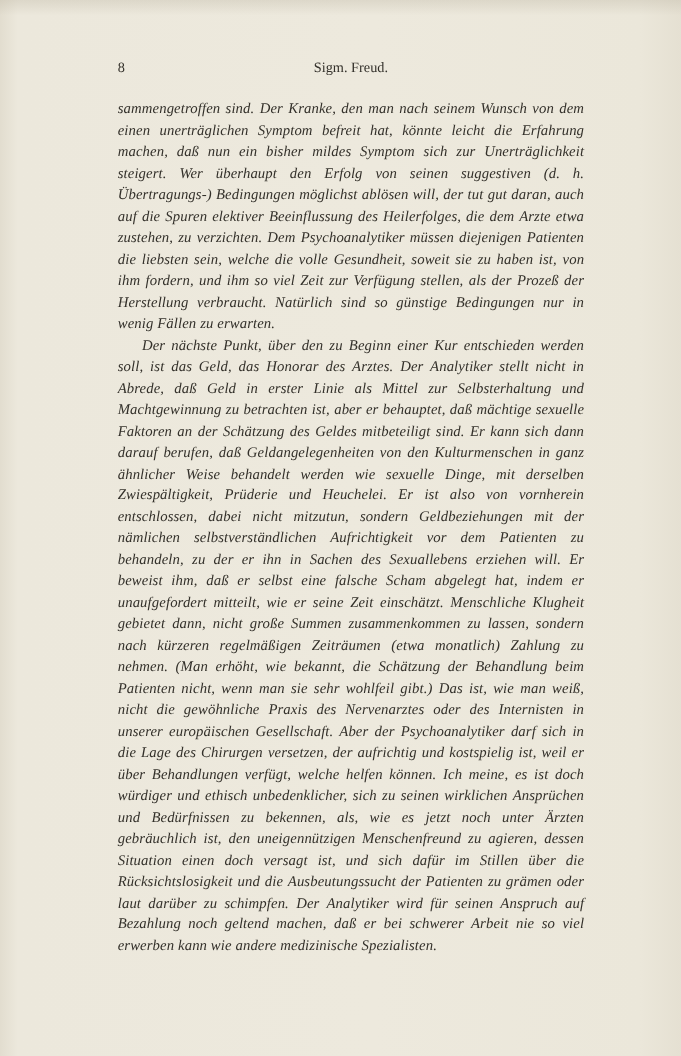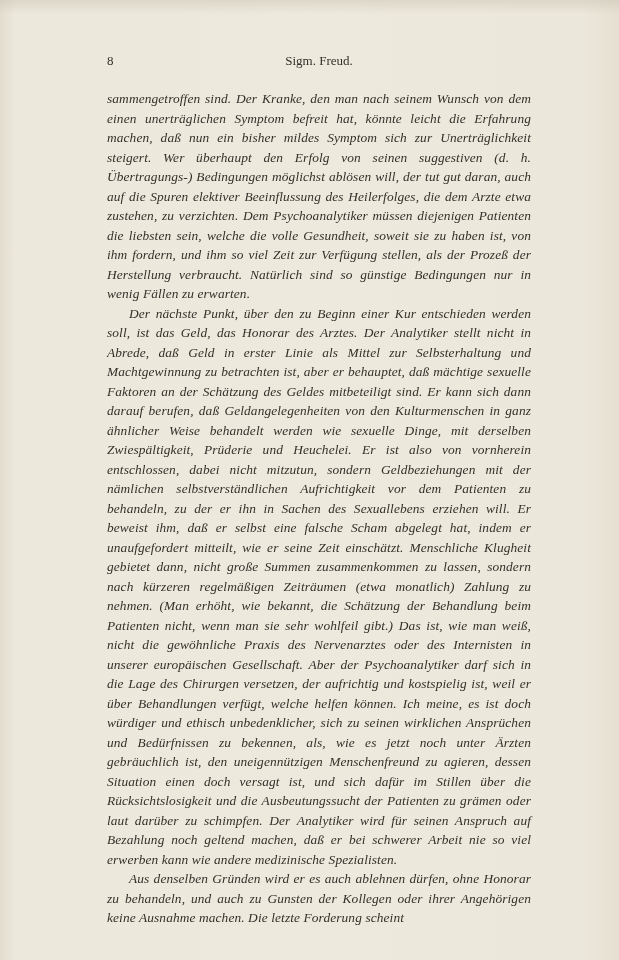--- a/index.html
+++ b/index.html
@@ -77,16 +77,15 @@
 <div class="page">
 
   <div class="running-head">
     <span class="page-num">8</span>
     <span class="head-title">Sigm. Freud.</span>
   </div>
 
   <div class="body-text">
     <p class="para no-indent">sammengetroffen sind. Der Kranke, den man nach seinem Wunsch von dem einen unerträglichen Symptom befreit hat, könnte leicht die Erfahrung machen, daß nun ein bisher mildes Symptom sich zur Unerträglichkeit steigert. Wer überhaupt den Erfolg von seinen suggestiven (d. h. Übertragungs-) Bedingungen möglichst ablösen will, der tut gut daran, auch auf die Spuren elektiver Beeinflussung des Heilerfolges, die dem Arzte etwa zustehen, zu verzichten. Dem Psychoanalytiker müssen diejenigen Patienten die liebsten sein, welche die volle Gesundheit, soweit sie zu haben ist, von ihm fordern, und ihm so viel Zeit zur Verfügung stellen, als der Prozeß der Herstellung verbraucht. Natürlich sind so günstige Bedingungen nur in wenig Fällen zu erwarten.</p>
     <p class="para">Der nächste Punkt, über den zu Beginn einer Kur entschieden werden soll, ist das Geld, das Honorar des Arztes. Der Analytiker stellt nicht in Abrede, daß Geld in erster Linie als Mittel zur Selbsterhaltung und Machtgewinnung zu betrachten ist, aber er behauptet, daß mächtige sexuelle Faktoren an der Schätzung des Geldes mitbeteiligt sind. Er kann sich dann darauf berufen, daß Geldangelegenheiten von den Kulturmenschen in ganz ähnlicher Weise behandelt werden wie sexuelle Dinge, mit derselben Zwiespältigkeit, Prüderie und Heuchelei. Er ist also von vornherein entschlossen, dabei nicht mitzutun, sondern Geldbeziehungen mit der nämlichen selbstverständlichen Aufrichtigkeit vor dem Patienten zu behandeln, zu der er ihn in Sachen des Sexuallebens erziehen will. Er beweist ihm, daß er selbst eine falsche Scham abgelegt hat, indem er unaufgefordert mitteilt, wie er seine Zeit einschätzt. Menschliche Klugheit gebietet dann, nicht große Summen zusammenkommen zu lassen, sondern nach kürzeren regelmäßigen Zeiträumen (etwa monatlich) Zahlung zu nehmen. (Man erhöht, wie bekannt, die Schätzung der Behandlung beim Patienten nicht, wenn man sie sehr wohlfeil gibt.) Das ist, wie man weiß, nicht die gewöhnliche Praxis des Nervenarztes oder des Internisten in unserer europäischen Gesellschaft. Aber der Psychoanalytiker darf sich in die Lage des Chirurgen versetzen, der aufrichtig und kostspielig ist, weil er über Behandlungen verfügt, welche helfen können. Ich meine, es ist doch würdiger und ethisch unbedenklicher, sich zu seinen wirklichen Ansprüchen und Bedürfnissen zu bekennen, als, wie es jetzt noch unter Ärzten gebräuchlich ist, den uneigennützigen Menschenfreund zu agieren, dessen Situation einen doch versagt ist, und sich dafür im Stillen über die Rücksichtslosigkeit und die Ausbeutungssucht der Patienten zu grämen oder laut darüber zu schimpfen. Der Analytiker wird für seinen Anspruch auf Bezahlung noch geltend machen, daß er bei schwerer Arbeit nie so viel erwerben kann wie andere medizinische Spezialisten.</p>
-    <p class="para">Aus denselben Gründen wird er es auch ablehnen dürfen, ohne Honorar zu behandeln, und auch zu Gunsten der Kollegen oder ihrer Angehörigen keine Ausnahme machen.  Die letzte Forderung scheint</p>
   </div>
 
 </div>
 
 </body></html>

